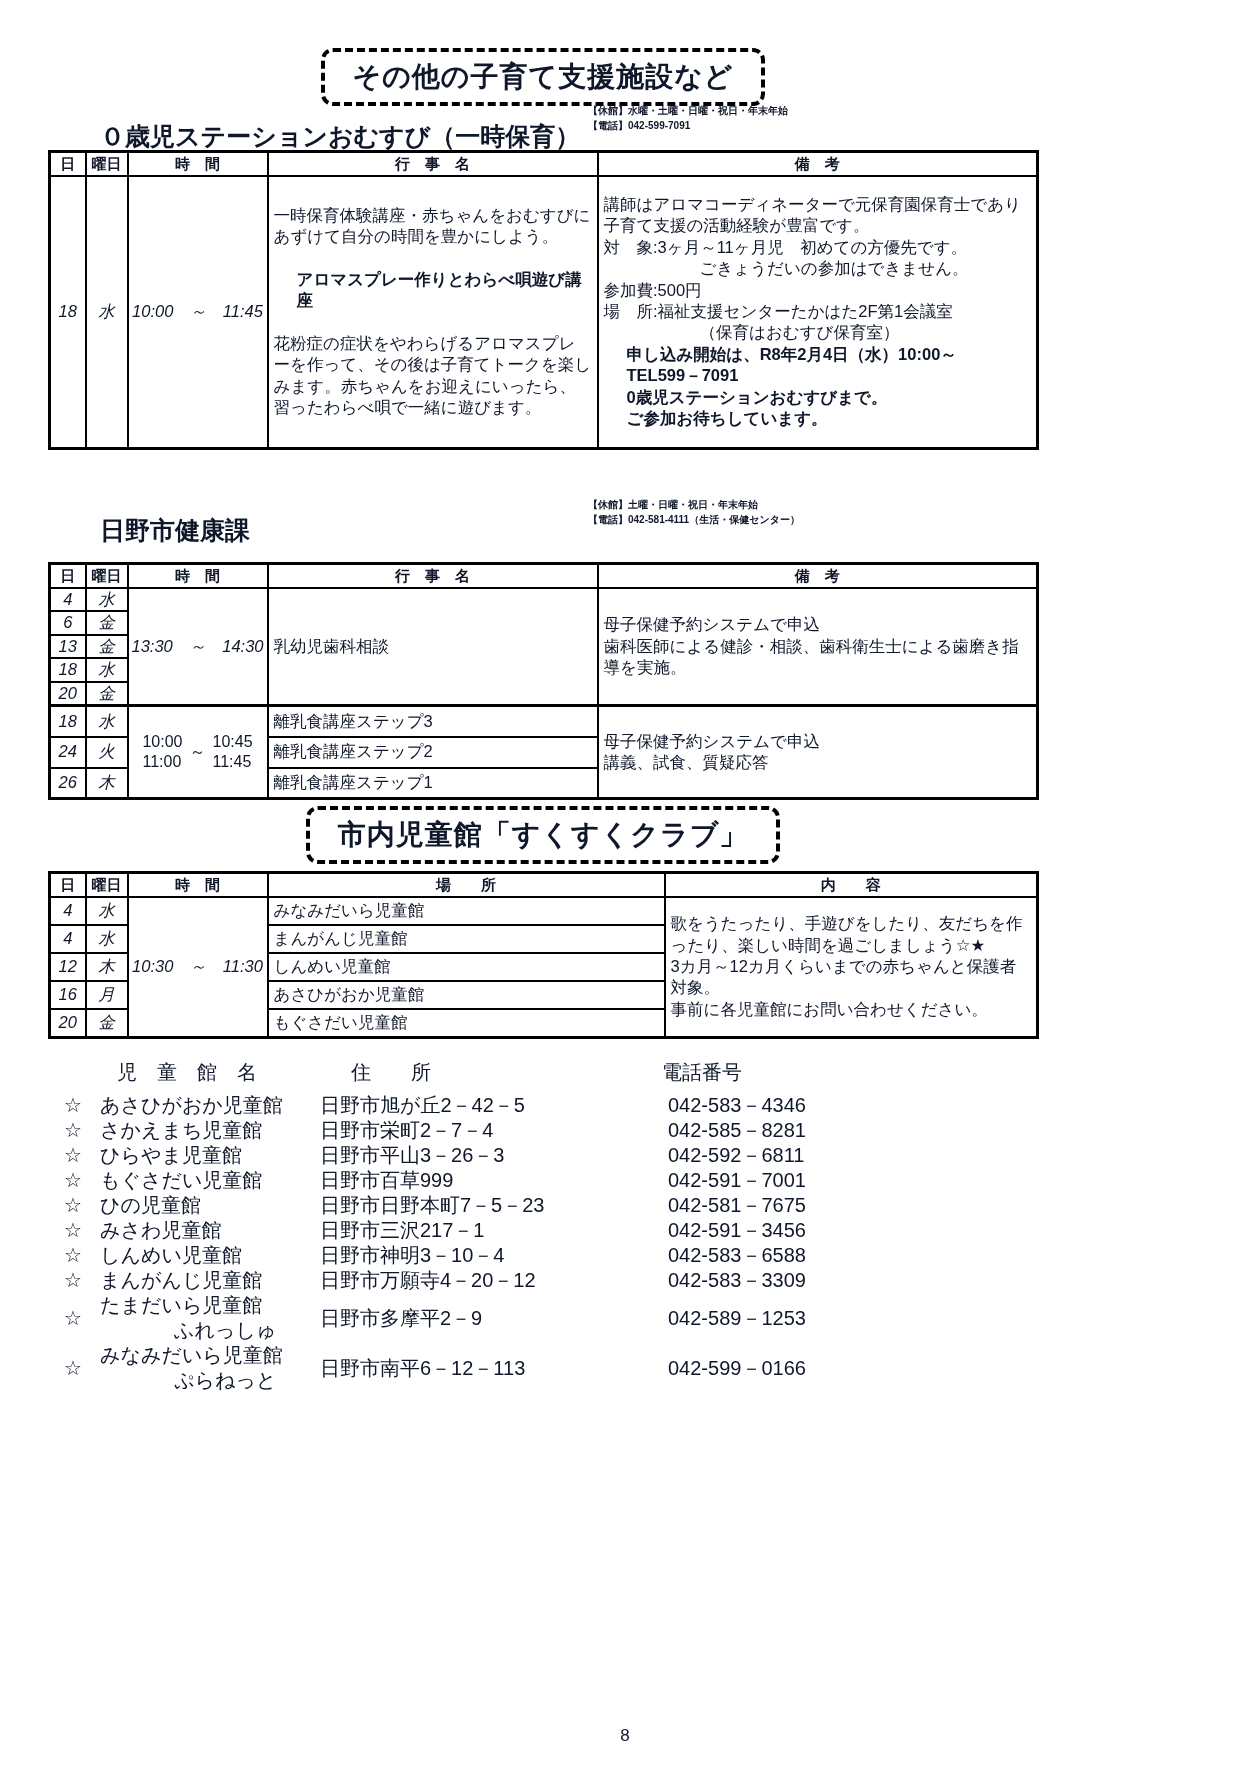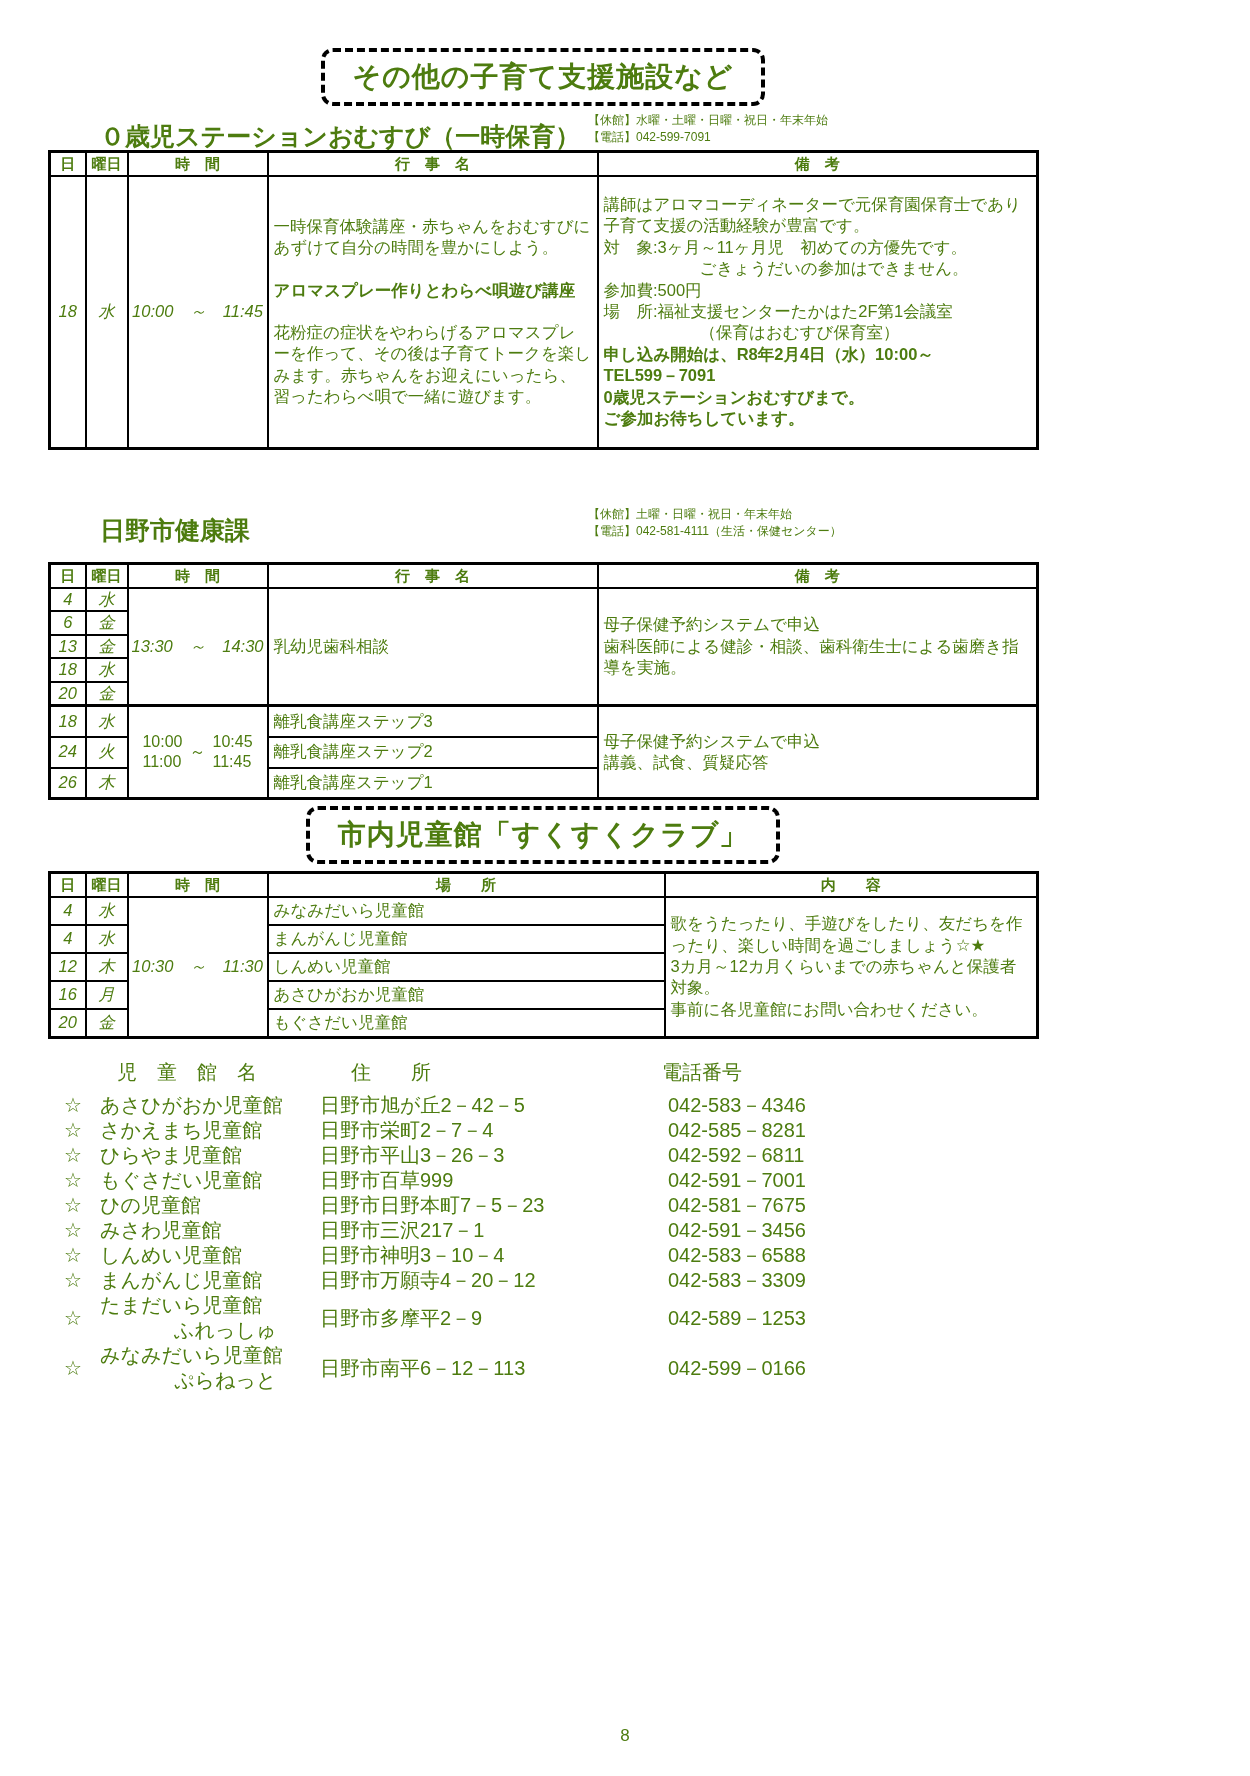--- a/index.html
+++ b/index.html
@@ -1,52 +1,52 @@
 <!DOCTYPE html>
 <html><head>
 <meta charset="utf-8">
 <style>
   html,body { margin:0; padding:0; background:#fff; }
   .page {
     position:relative; width:1250px; height:1776px; background:#ffffff;
-    color:#4d7c0f; font-family:"Liberation Sans","DejaVu Sans",sans-serif;
+    color:#0f172a; font-family:"Liberation Sans","DejaVu Sans",sans-serif;
     overflow:hidden;
   }
   .banner-wrap { position:absolute; left:48px; width:990px; display:flex; justify-content:center; }
   .banner {
     border:4px dashed #000; border-radius:12px; font-size:28px; font-weight:bold;
     padding:6px 28px; letter-spacing:1px; background:#fff; white-space:nowrap;
   }
   #banner1 { top:48px; }
   #banner2 { top:806px; }
 
   .sec-head { position:absolute; left:48px; width:990px; height:52px; }
   #sec1-head { top:100px; }
   #sec2-head { top:494px; }
   .sec-title { font-size:25px; font-weight:bold; margin:20px 0 0 52px; white-space:nowrap; }
-  .info { position:absolute; left:540px; top:12px; font-size:12px; font-weight:normal; line-height:1.45; white-space:nowrap; }
+  .info { position:absolute; left:540px; top:4px; font-size:10px; font-weight:bold; line-height:1.45; white-space:nowrap; }
 
   table.sched {
     position:absolute; left:48px; width:990px; border-collapse:collapse;
     table-layout:fixed; border:3px solid #000; background:#fff;
   }
   #t1 { top:150px; } #t2 { top:562px; } #t3 { top:871px; }
   .sched th, .sched td { border:2px solid #000; overflow:hidden; }
   .sched th { font-size:15px; font-weight:bold; height:20px; padding:1px 2px; text-align:center; }
   .sched td { font-size:16.5px; padding:0 5px; line-height:1.3; }
   td.c { text-align:center; padding:0 1px;font-style:italic; }
   .w-day { width:36px; } .w-wd { width:42px; } .w-time { width:140px; }
   .w-event { width:330px; } .w-remarks { width:440px; }
   .w-place { width:397px; } .w-content { width:373px; }
 
   #t1 tbody tr { height:272px; }
   #t1 td { vertical-align:middle; }
   .cellp { margin:0; }
   .gap { margin-top:21px; }
-  .b { font-weight:bold; }
+  .b { font-weight:bold;margin-left:23px; }
   .ind { padding-left:96px; }
 
   #t2 tr.r22 { height:22px; } #t2 tr.r31 { height:31px; }
   #t3 tr.r28 { height:28px; }
   #t2 td, #t3 td { vertical-align:middle; }
   tr.sep td { border-top:3px solid #000; }
 
   .time2 { display:flex; align-items:center; justify-content:center; gap:7px; font-size:16px; line-height:1.25; }
   .time2 .tcol { display:flex; flex-direction:column; }
 

